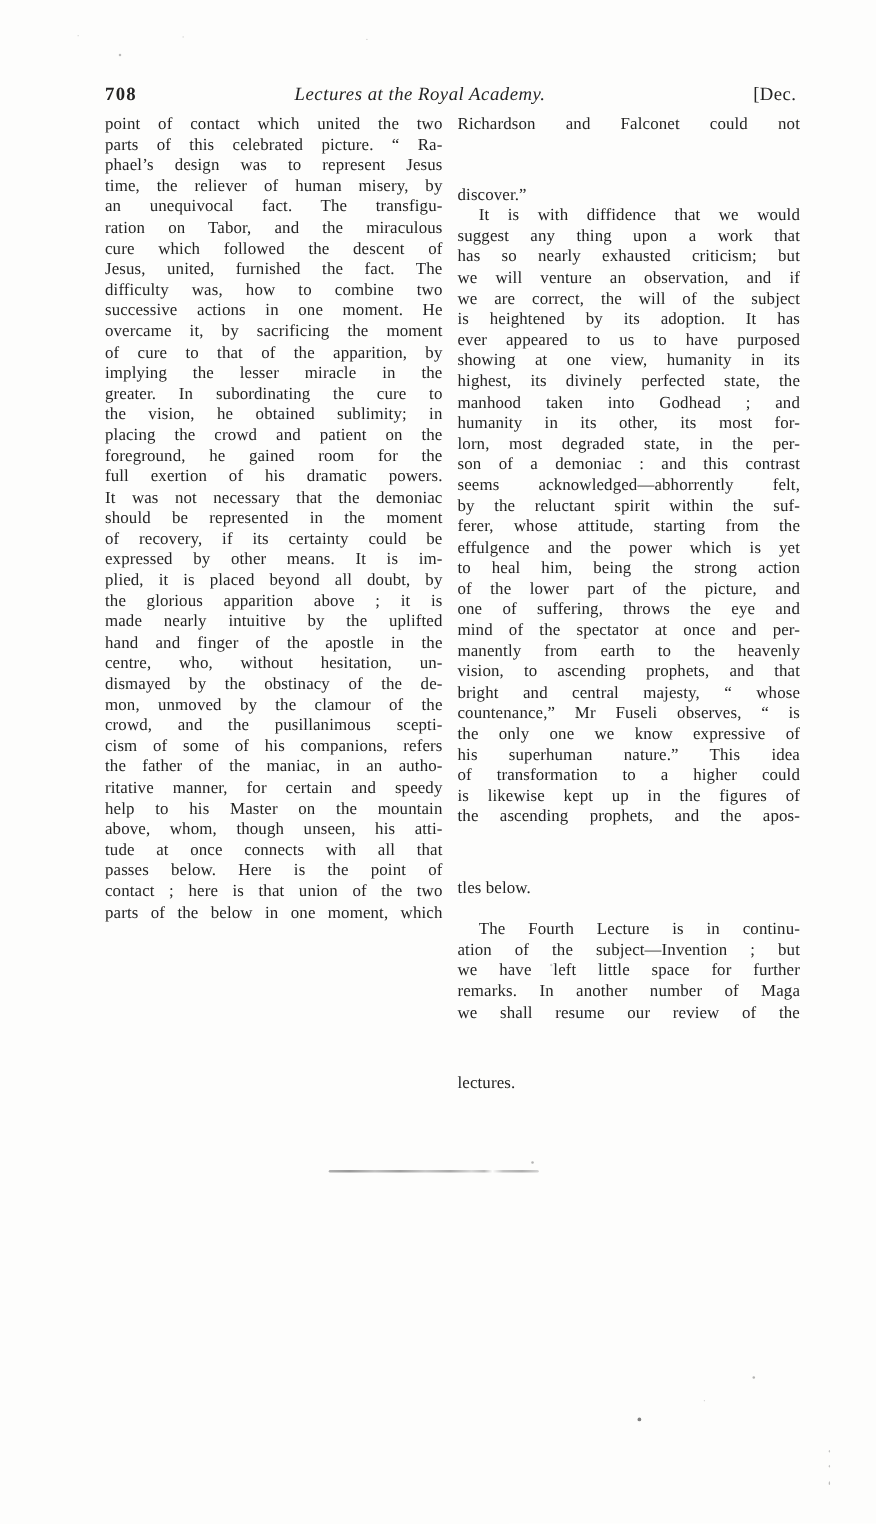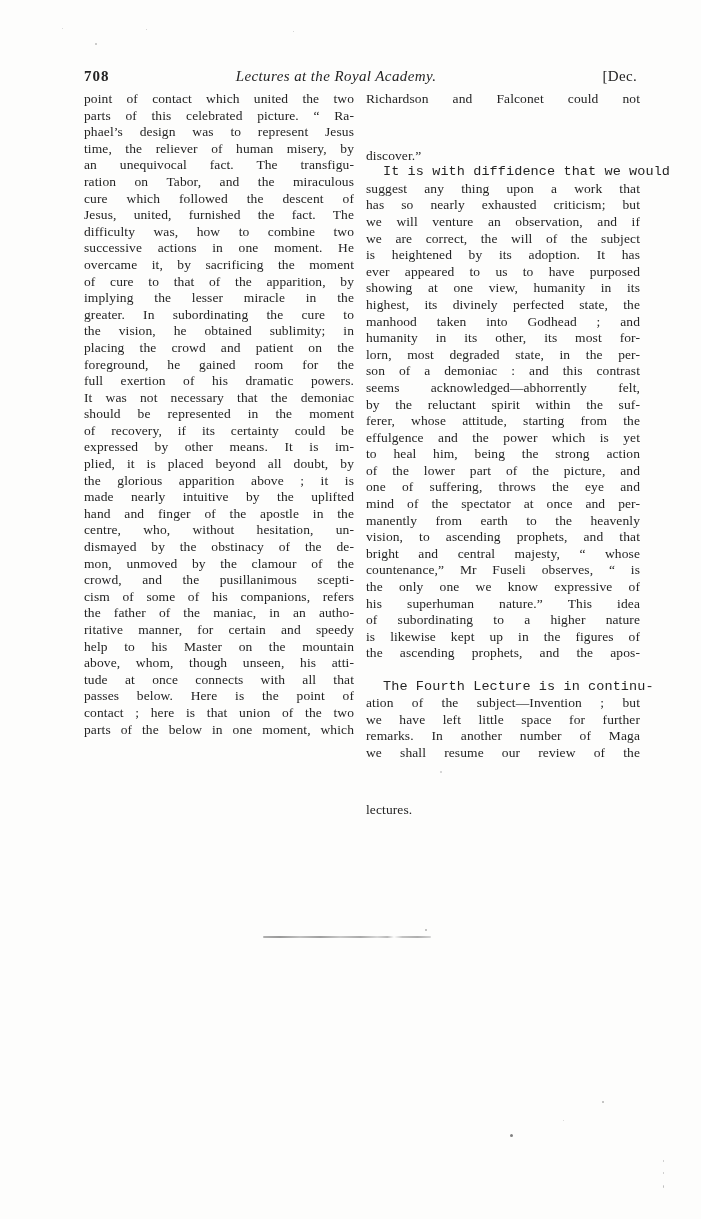--- a/index.html
+++ b/index.html
@@ -50,21 +50,21 @@
   .line {
     font-size: 13.5px;
     line-height: 16.6px;
     height: 16.6px;
     text-align: justify;
     text-align-last: justify;
     white-space: nowrap;
     letter-spacing: 0.1px;
   }
   .line.nj { text-align-last: left; margin-top: 40px; }
-  .line.ind { padding-left: 17px; font-family: Liberation Mono, monospace; }
+  .line.ind { padding-left: 17px; }
   .line.blank { height: 16.6px; }
   
   .section-rule {
     position: absolute;
     top: 936px;
     left: 263px;
     width: 168px;
     height: 2px;
     background: linear-gradient(90deg,
       #8f8f8f 0%, #6e6e6e 10%, #a8a8a8 22%, #777777 34%,
@@ -155,23 +155,24 @@
       <div class="line">to heal him, being the strong action</div>
       <div class="line">of the lower part of the picture, and</div>
       <div class="line">one of suffering, throws the eye and</div>
       <div class="line">mind of the spectator at once and per-</div>
       <div class="line">manently from earth to the heavenly</div>
       <div class="line">vision, to ascending prophets, and that</div>
       <div class="line">bright and central majesty, “ whose</div>
       <div class="line">countenance,” Mr Fuseli observes, “ is</div>
       <div class="line">the only one we know expressive of</div>
       <div class="line">his superhuman nature.”  This idea</div>
-      <div class="line">of subordinating to a higher nature</div>
+      <div class="line">of transformation to a higher could</div>
       <div class="line">is likewise kept up in the figures of</div>
       <div class="line">the ascending prophets, and the apos-</div>
+      <div class="line nj">tles below.</div>
       <div class="line blank"></div>
       <div class="line ind">The Fourth Lecture is in continu-</div>
       <div class="line">ation of the subject—Invention ; but</div>
       <div class="line">we have left little space for further</div>
       <div class="line">remarks. In another number of Maga</div>
       <div class="line">we shall resume our review of the</div>
       <div class="line nj">lectures.</div>
     </div>
 
   <div class="section-rule"></div>

